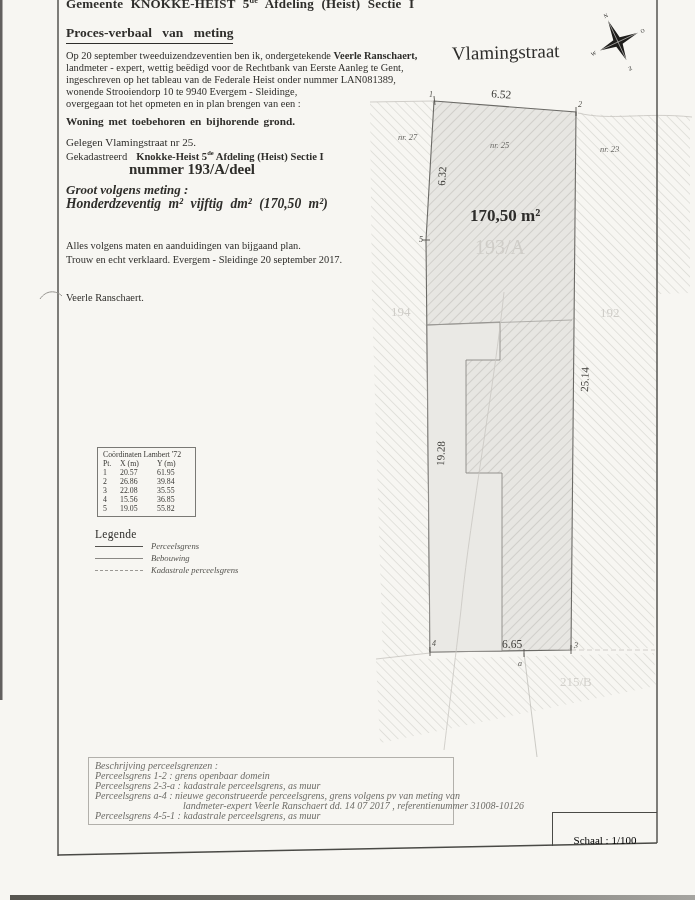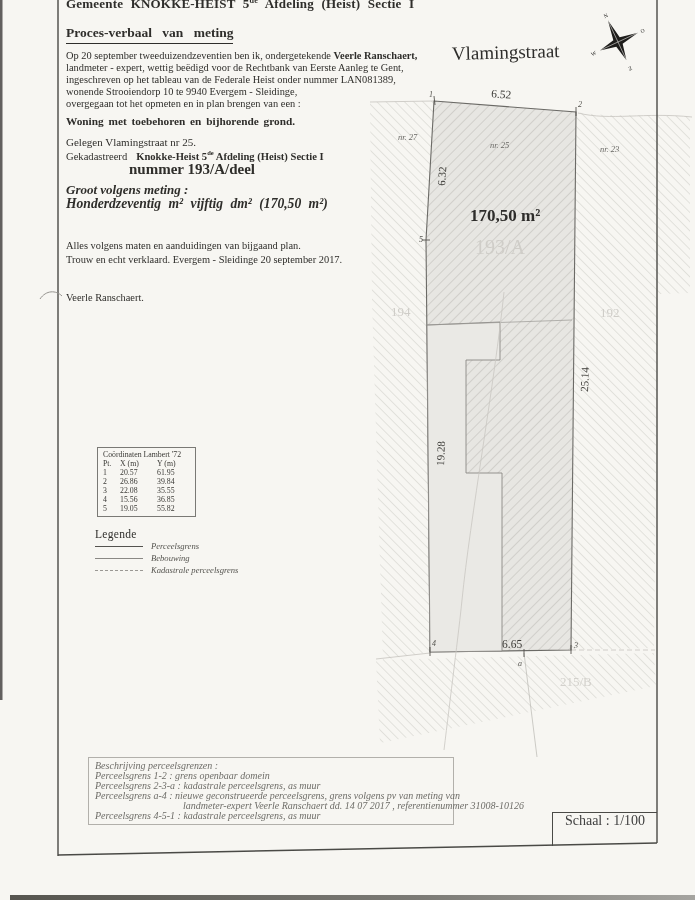--- a/index.html
+++ b/index.html
@@ -42,21 +42,21 @@
   .ls1{border-top:1.4px solid #54534f;}
   .ls2{border-top:1px solid #8a8884;}
   .ls3{border-top:1px dashed #9a9894;}
   .llabel{font-size:8.6px;font-style:italic;color:#55544f;}
   
   .desc-box{top:757px;left:88px;width:352px;border:1px solid #b2b0ab;padding:3px 6px 4px 6px;
             font-size:10px;line-height:9.9px;font-style:italic;color:#6e6d68;overflow:visible;}
   .desc-box .indent{padding-left:88px;}
   
   .scale-box{top:812px;left:552px;width:104px;height:33px;border-top:1.3px solid #4a4a46;border-left:1.3px solid #4a4a46;
-             display:flex;align-items:flex-start;justify-content:center;font-size:14px;color:#404040;}
+             display:flex;align-items:flex-end;justify-content:center;font-size:11px;color:#000000;}
   svg{position:absolute;inset:0;}
 </style>
 </head>
 <body>
 
 <div class="page">
 
   <svg width="695" height="900" viewBox="0 0 695 900">
     <defs>
       <pattern id="hatchParcel" width="7" height="7" patternUnits="userSpaceOnUse" patternTransform="rotate(-45)">

